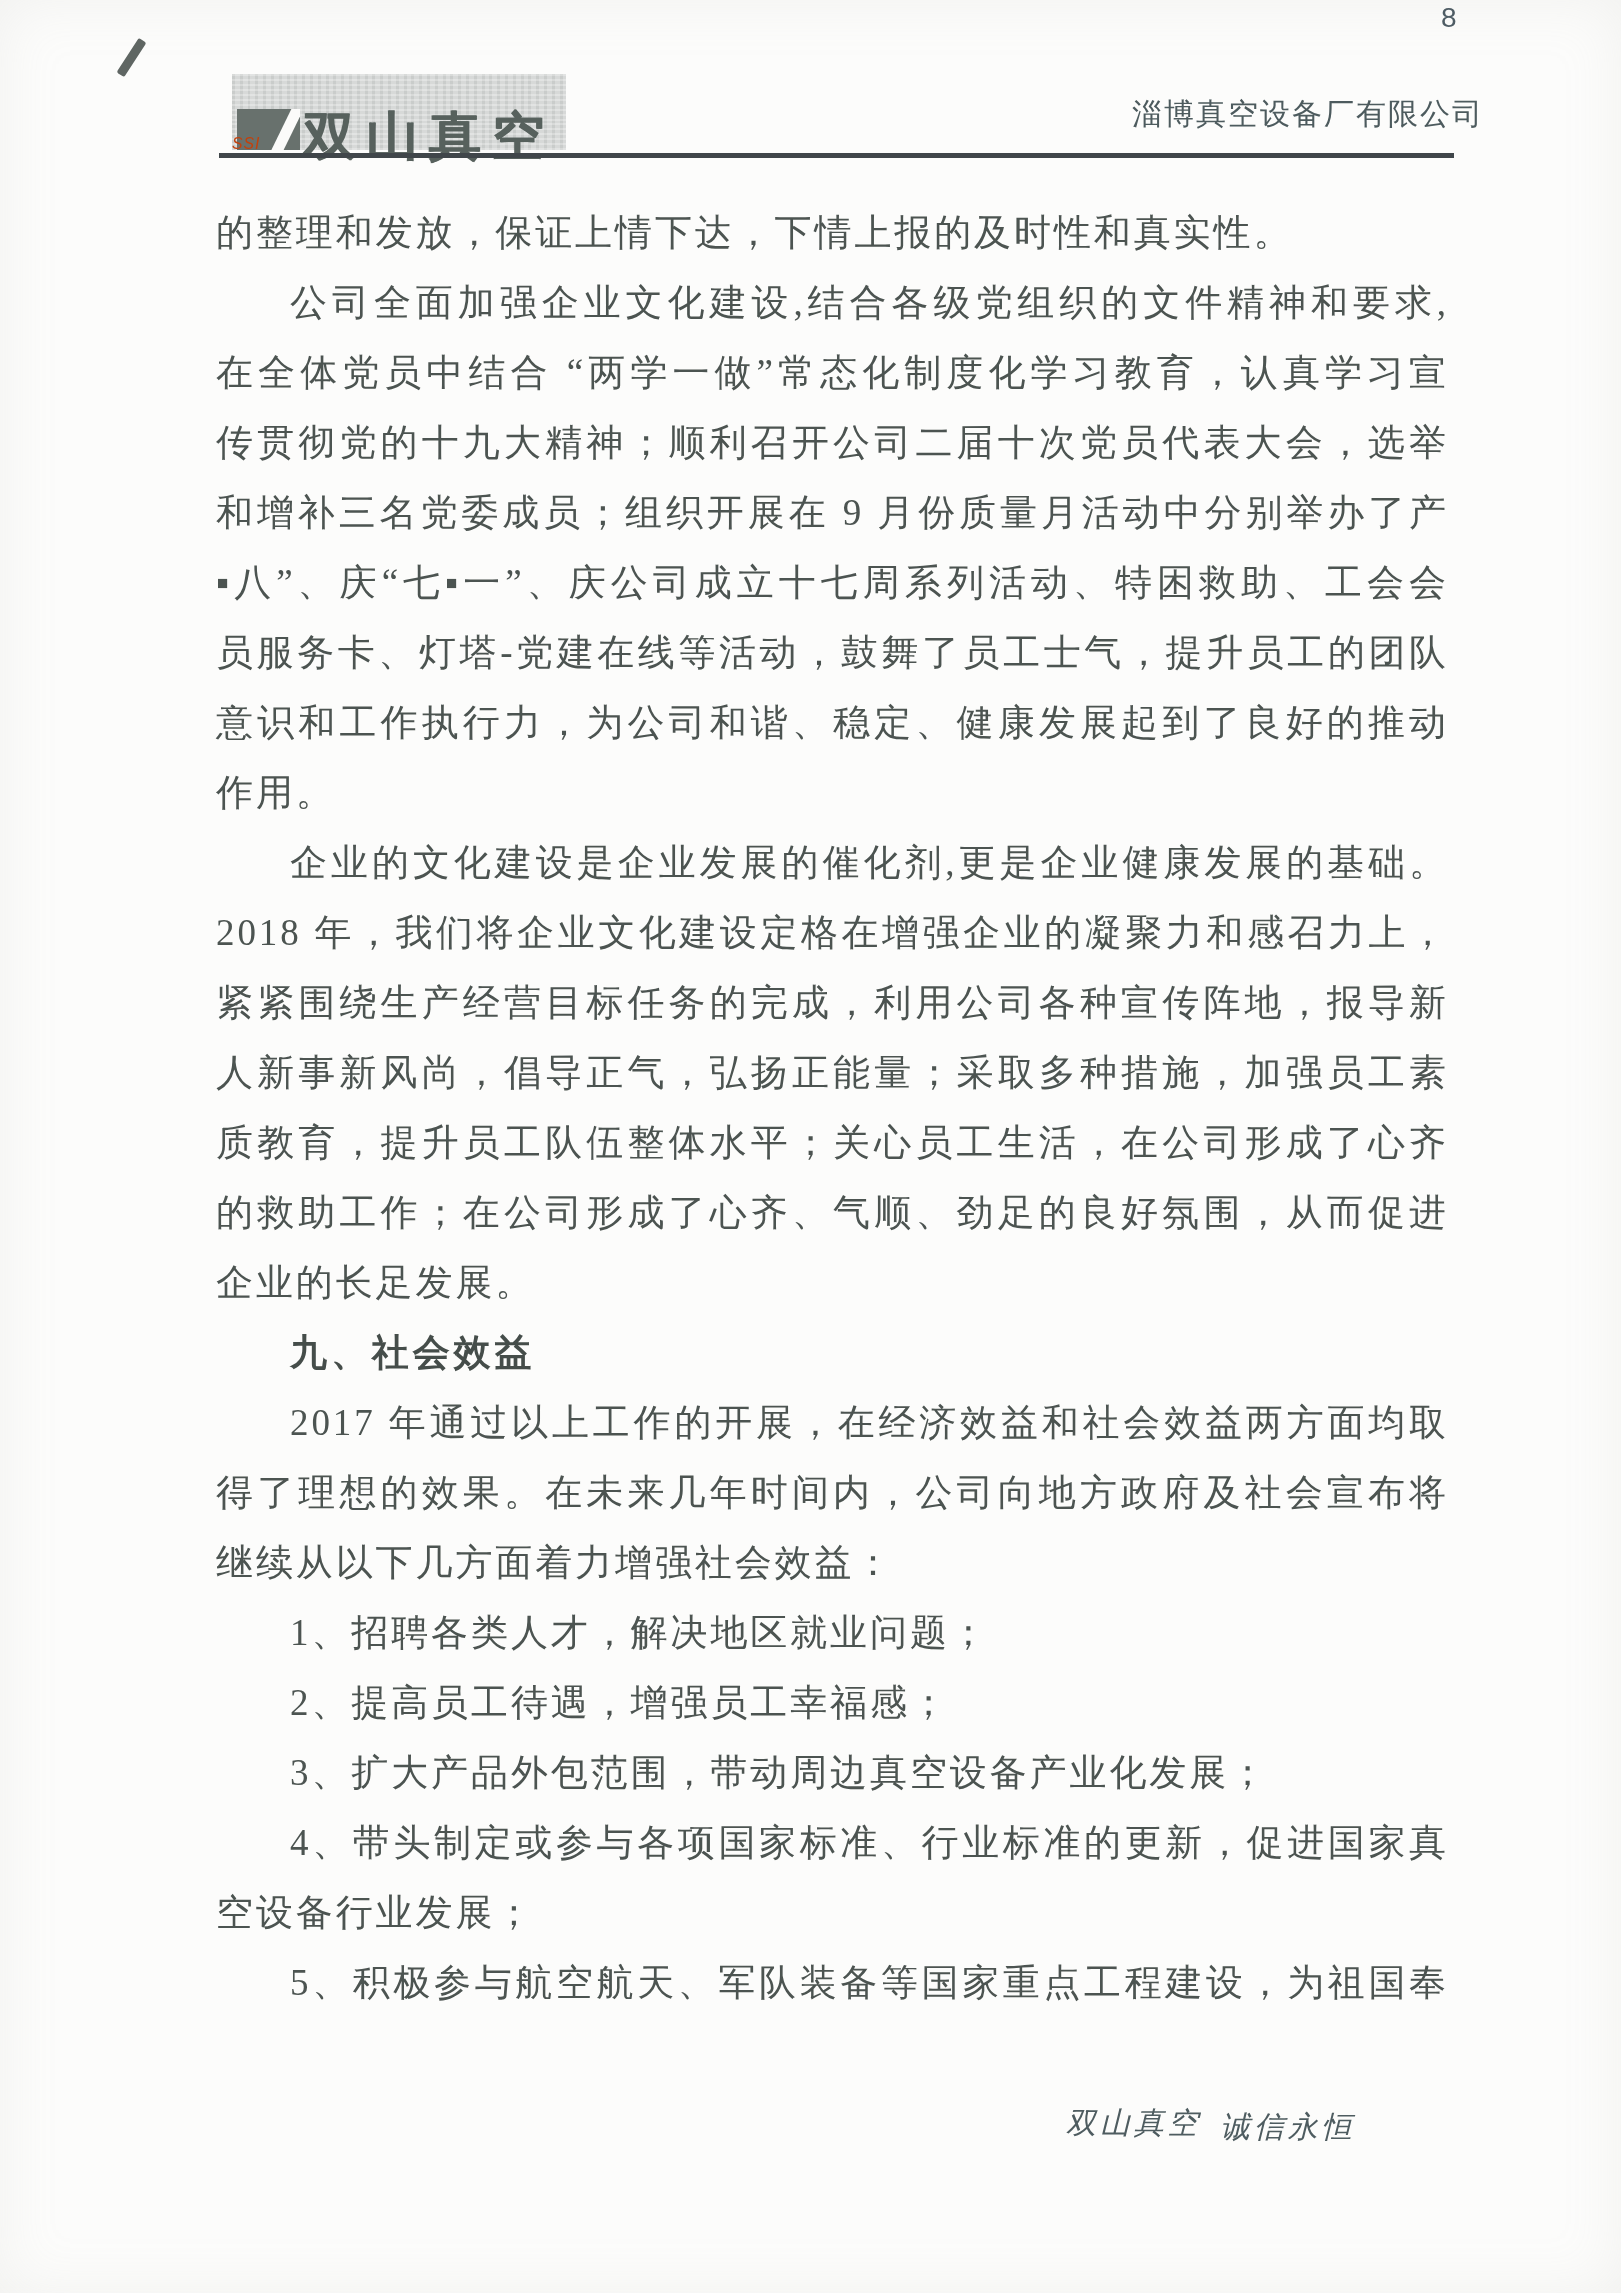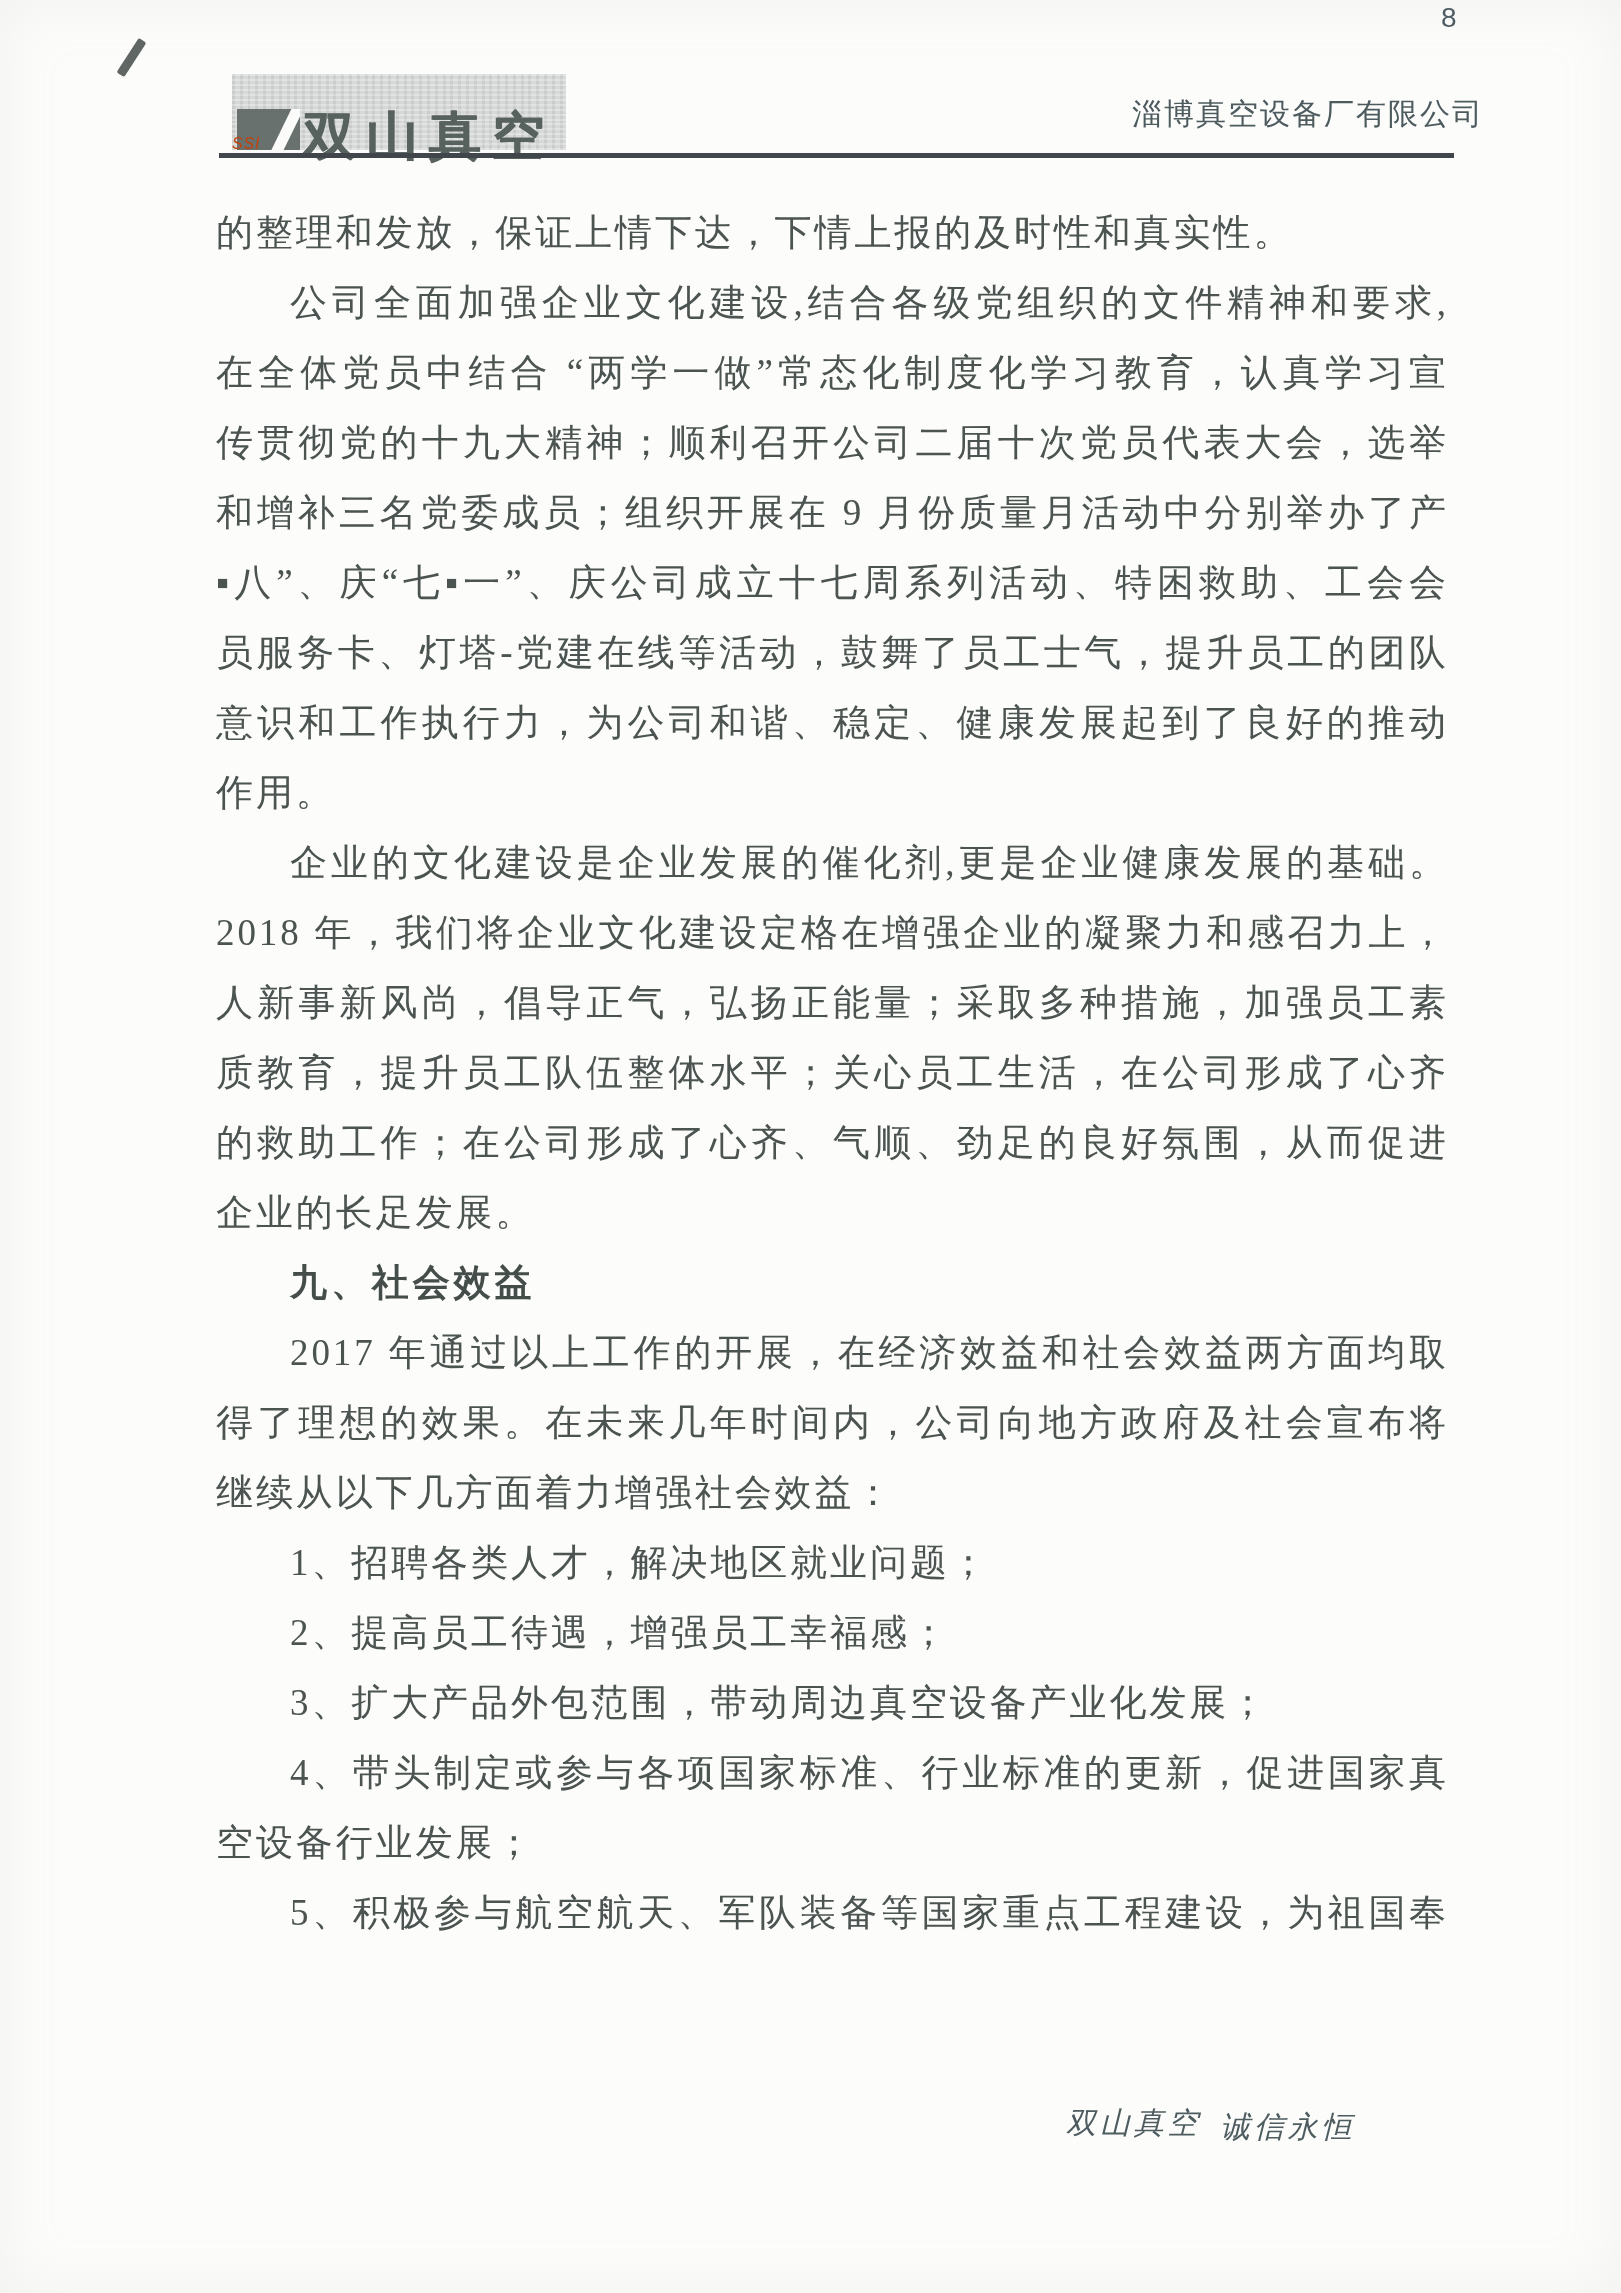--- a/index.html
+++ b/index.html
@@ -111,20 +111,21 @@
     <div class="ln fill ind">公司全面加强企业文化建设,结合各级党组织的文件精神和要求,</div>
     <div class="ln fill">在全体党员中结合 “两学一做”常态化制度化学习教育，认真学习宣</div>
     <div class="ln fill">传贯彻党的十九大精神；顺利召开公司二届十次党员代表大会，选举</div>
     <div class="ln fill">和增补三名党委成员；组织开展在 9 月份质量月活动中分别举办了产</div>
     <div class="ln fill">▪八”、庆“七▪一”、庆公司成立十七周系列活动、特困救助、工会会</div>
     <div class="ln fill">员服务卡、灯塔-党建在线等活动，鼓舞了员工士气，提升员工的团队</div>
     <div class="ln fill">意识和工作执行力，为公司和谐、稳定、健康发展起到了良好的推动</div>
     <div class="ln">作用。</div>
     <div class="ln fill ind">企业的文化建设是企业发展的催化剂,更是企业健康发展的基础。</div>
     <div class="ln fill">2018 年，我们将企业文化建设定格在增强企业的凝聚力和感召力上，</div>
+    <div class="ln fill">紧紧围绕生产经营目标任务的完成，利用公司各种宣传阵地，报导新</div>
     <div class="ln fill">人新事新风尚，倡导正气，弘扬正能量；采取多种措施，加强员工素</div>
     <div class="ln fill">质教育，提升员工队伍整体水平；关心员工生活，在公司形成了心齐</div>
     <div class="ln fill">的救助工作；在公司形成了心齐、气顺、劲足的良好氛围，从而促进</div>
     <div class="ln">企业的长足发展。</div>
     <div class="ln ind bold">九、社会效益</div>
     <div class="ln fill ind">2017 年通过以上工作的开展，在经济效益和社会效益两方面均取</div>
     <div class="ln fill">得了理想的效果。在未来几年时间内，公司向地方政府及社会宣布将</div>
     <div class="ln">继续从以下几方面着力增强社会效益：</div>
     <div class="ln ind">1、招聘各类人才，解决地区就业问题；</div>
     <div class="ln ind">2、提高员工待遇，增强员工幸福感；</div>

